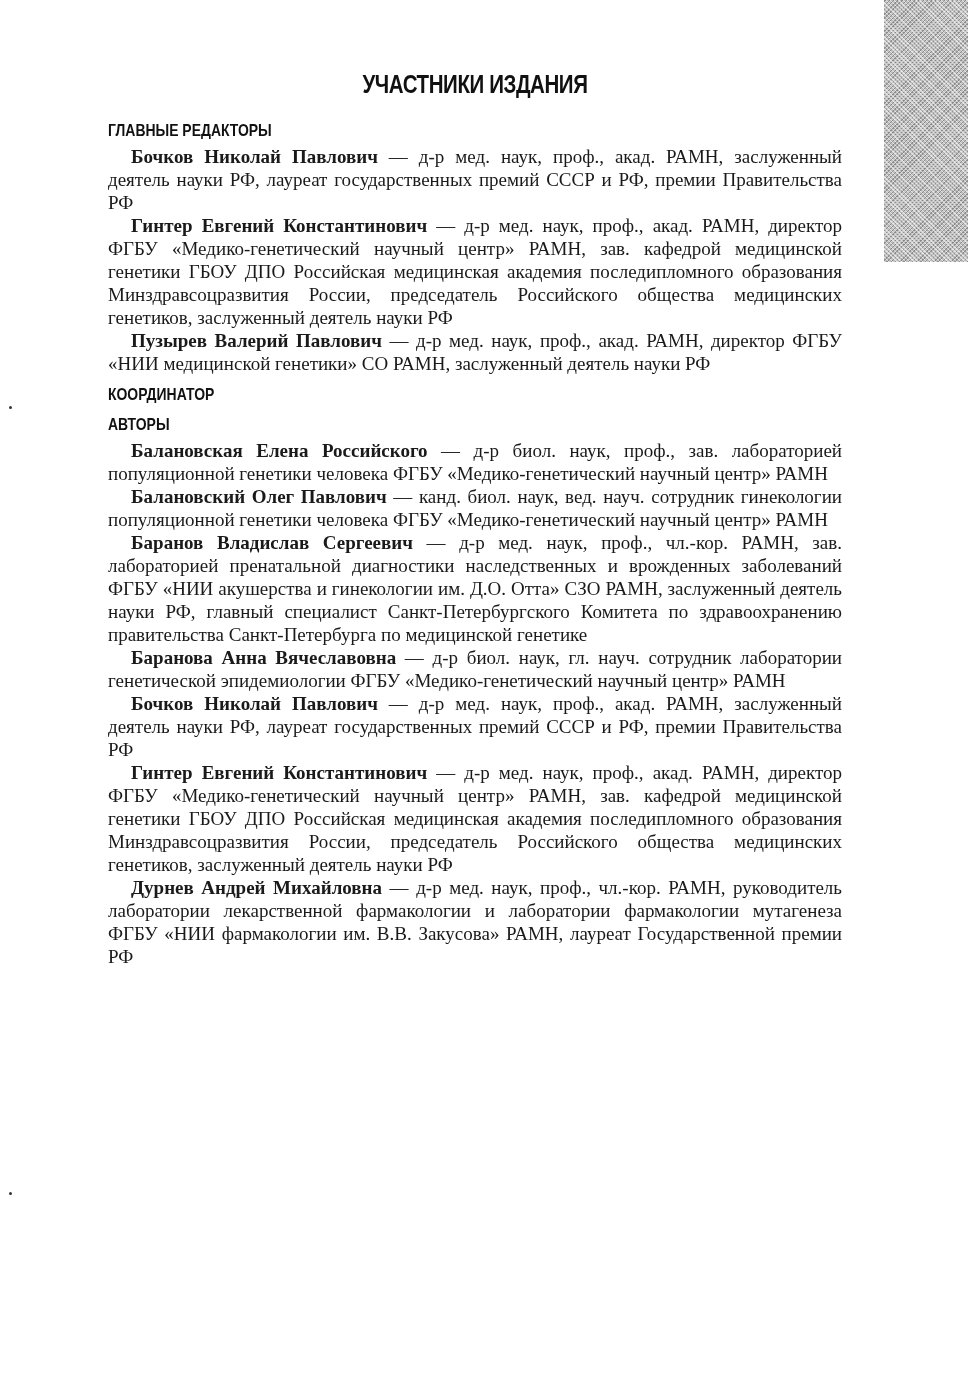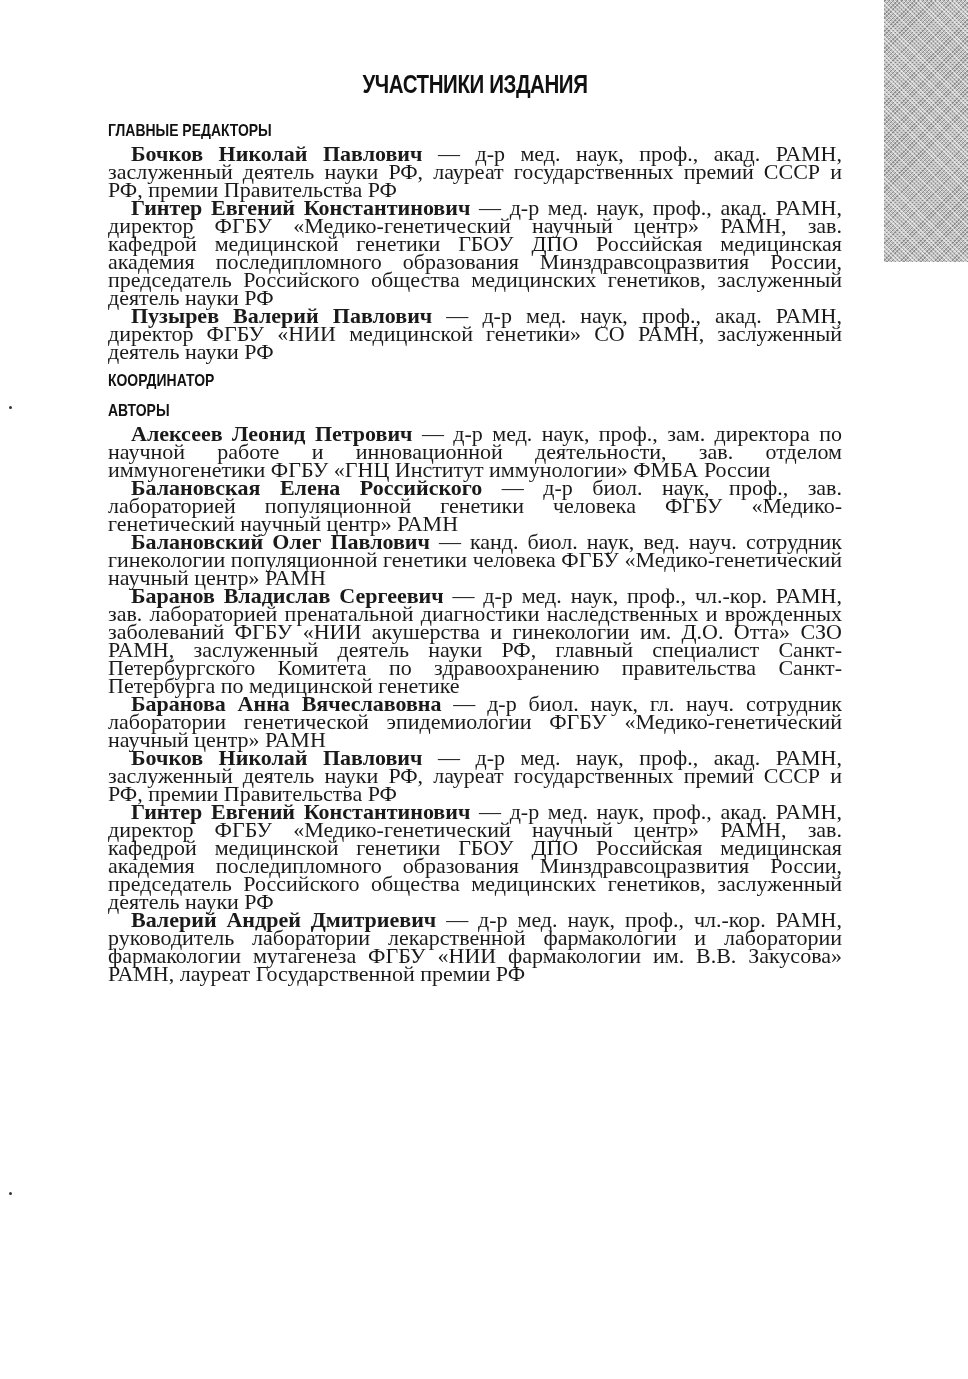--- a/index.html
+++ b/index.html
@@ -25,21 +25,21 @@
       font-weight: bold; font-size: 25px; letter-spacing: -0.5px;
       transform: scaleX(0.82); transform-origin: center;
       margin: 0 0 22px 0; color: #111;
     }
     .section-head {
       font-family: "Liberation Sans", "DejaVu Sans", sans-serif; font-weight: bold;
       font-size: 17px; transform: scaleX(0.82); transform-origin: left;
       margin: 10px 0 4px 0; color: #111; white-space: nowrap;
     }
     .entry {
-      font-size: 22px; line-height: 18px; text-align: justify;
+      font-size: 19px; line-height: 23px; text-align: justify;
       text-indent: 23px; margin: 0; hyphens: manual;
     }
     .entry .name { font-weight: bold; }
   </style>
 </head>
 <body>
 
 <div class="texture"></div>
 <div class="margin-dot" style="left:9px; top:406px;"></div>
 <div class="margin-dot" style="left:9px; top:1192px;"></div>
@@ -53,22 +53,21 @@
     <p class="entry"><span class="name">Гинтер Евгений Константинович</span><span> — д-р мед. наук, проф., акад. РАМН, директор ФГБУ «Медико-генетический научный центр» РАМН, зав. кафедрой медицинской генетики ГБОУ ДПО Российская медицинская академия последипломного образования Минздравсоцразвития России, председатель Российского общества медицинских генетиков, заслуженный деятель науки РФ</span></p>
     <p class="entry"><span class="name">Пузырев Валерий Павлович</span><span> — д-р мед. наук, проф., акад. РАМН, директор ФГБУ «НИИ медицинской генетики» СО РАМН, заслуженный деятель науки РФ</span></p>
   </div>
 
   <div class="section">
     <div class="section-head">КООРДИНАТОР</div>
   </div>
 
   <div class="section">
     <div class="section-head">АВТОРЫ</div>
-    <p class="entry"><span class="name">Алексеев Леонид Петрович</span><span> — д-р мед. наук, проф., зам. директора по научной работе и инновационной деятельности, зав. отделом иммуногенетики ФГБУ «ГНЦ Институт иммунологии» ФМБА России</span></p>
     <p class="entry"><span class="name">Балановская Елена Российского</span><span> — д-р биол. наук, проф., зав. лабораторией популяционной генетики человека ФГБУ «Медико-генетический научный центр» РАМН</span></p>
     <p class="entry"><span class="name">Балановский Олег Павлович</span><span> — канд. биол. наук, вед. науч. сотрудник гинекологии популяционной генетики человека ФГБУ «Медико-генетический научный центр» РАМН</span></p>
     <p class="entry"><span class="name">Баранов Владислав Сергеевич</span><span> — д-р мед. наук, проф., чл.-кор. РАМН, зав. лабораторией пренатальной диагностики наследственных и врожденных заболеваний ФГБУ «НИИ акушерства и гинекологии им. Д.О. Отта» СЗО РАМН, заслуженный деятель науки РФ, главный специалист Санкт-Петербургского Комитета по здравоохранению правительства Санкт-Петербурга по медицинской генетике</span></p>
     <p class="entry"><span class="name">Баранова Анна Вячеславовна</span><span> — д-р биол. наук, гл. науч. сотрудник лаборатории генетической эпидемиологии ФГБУ «Медико-генетический научный центр» РАМН</span></p>
     <p class="entry"><span class="name">Бочков Николай Павлович</span><span> — д-р мед. наук, проф., акад. РАМН, заслуженный деятель науки РФ, лауреат государственных премий СССР и РФ, премии Правительства РФ</span></p>
     <p class="entry"><span class="name">Гинтер Евгений Константинович</span><span> — д-р мед. наук, проф., акад. РАМН, директор ФГБУ «Медико-генетический научный центр» РАМН, зав. кафедрой медицинской генетики ГБОУ ДПО Российская медицинская академия последипломного образования Минздравсоцразвития России, председатель Российского общества медицинских генетиков, заслуженный деятель науки РФ</span></p>
-    <p class="entry"><span class="name">Валерий Андрей Дмитриевич</span><span> — д-р мед. наук, проф., чл.-кор. РАМН, руководитель лаборатории лекарственной фармакологии и лаборатории фармакологии мутагенеза ФГБУ «НИИ фармакологии им. В.В. Закусова» РАМН, лауреат Государственной премии РФ</span></p>
+    <p class="entry"><span class="name">Дурнев Андрей Михайловна</span><span> — д-р мед. наук, проф., чл.-кор. РАМН, руководитель лаборатории лекарственной фармакологии и лаборатории фармакологии мутагенеза ФГБУ «НИИ фармакологии им. В.В. Закусова» РАМН, лауреат Государственной премии РФ</span></p>
   </div>
 </div>
 
 </body></html>

